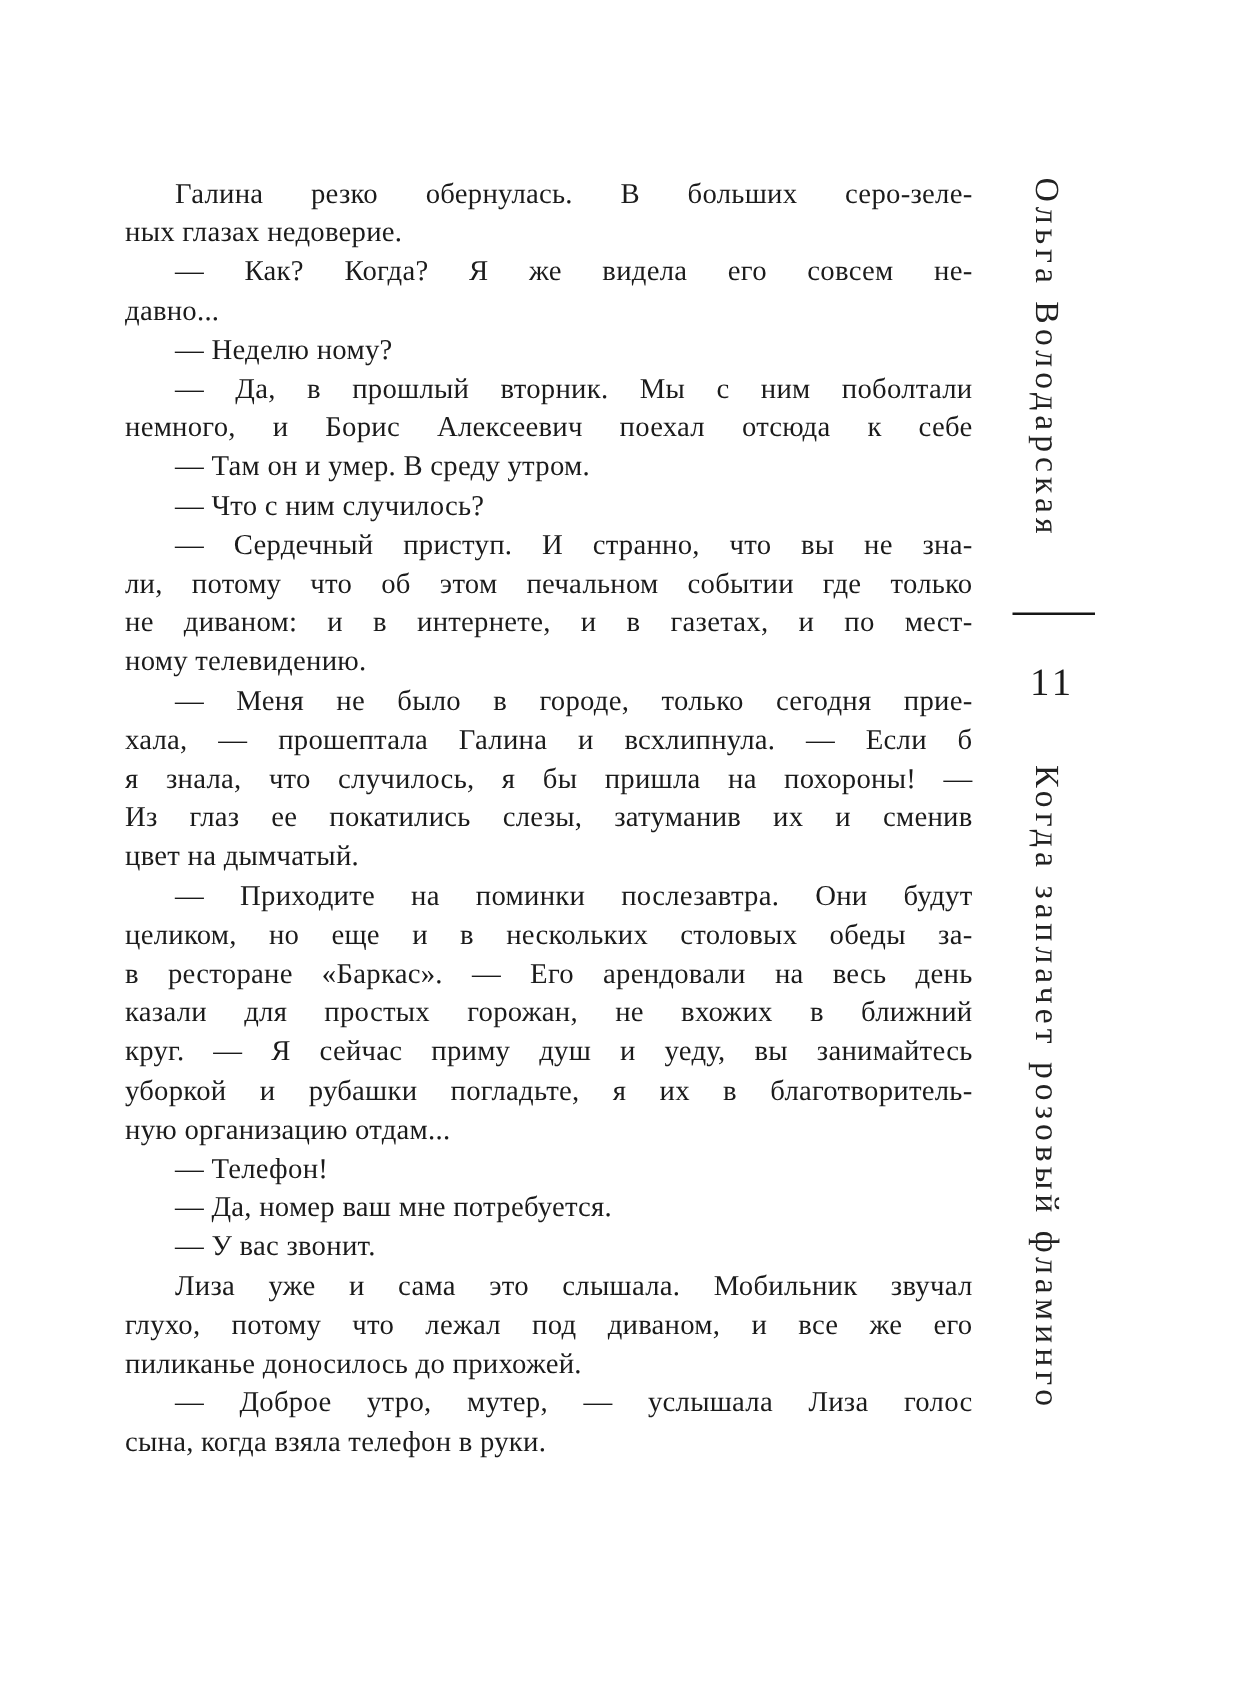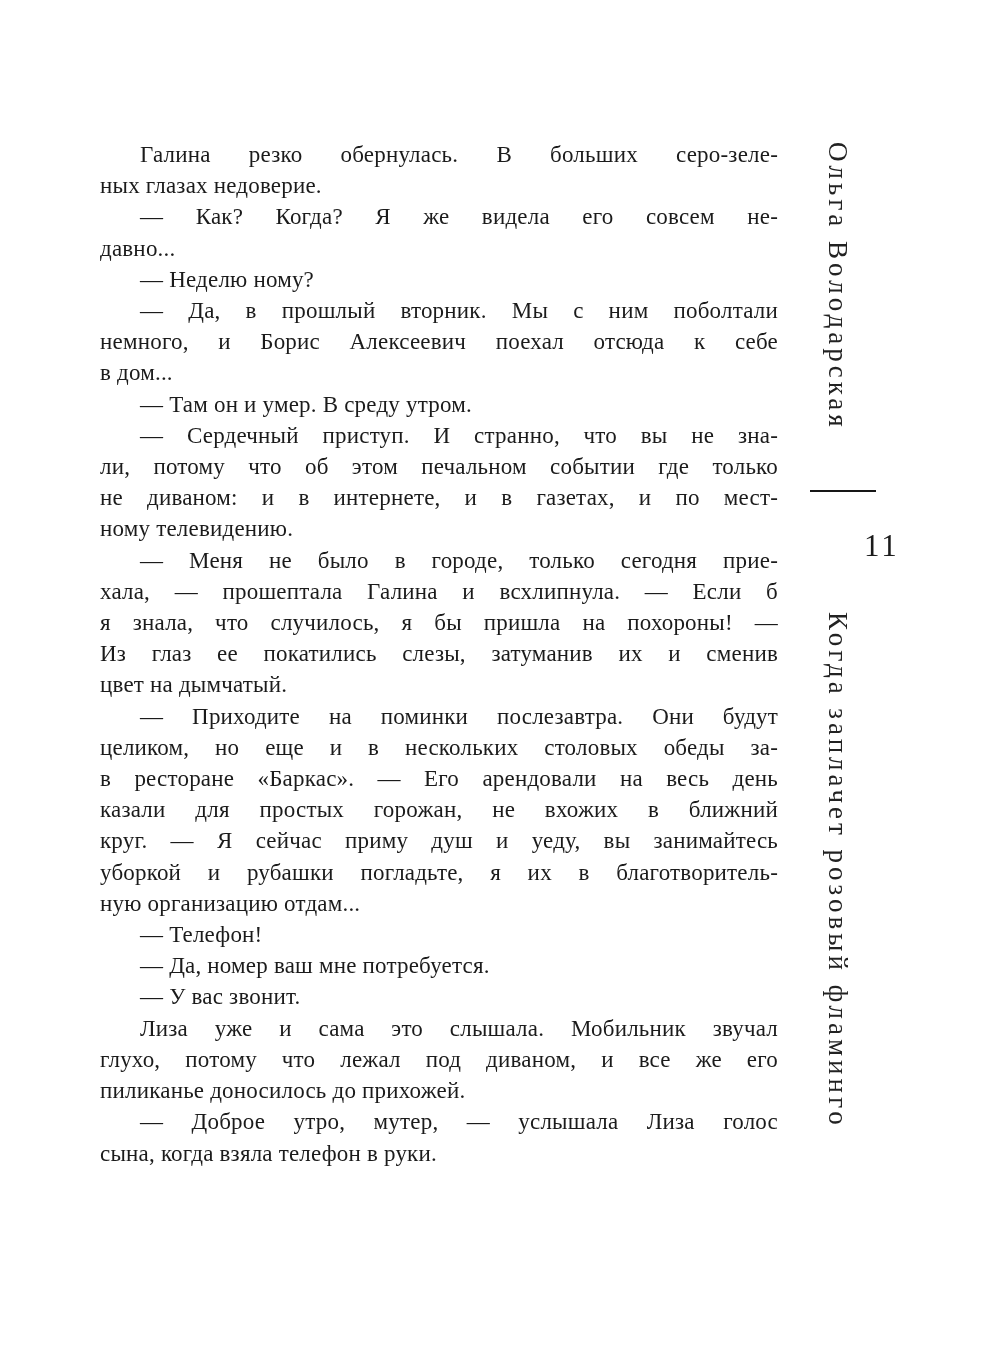--- a/index.html
+++ b/index.html
@@ -51,42 +51,42 @@
   .rule {
     position: absolute;
     left: 810px;
     top: 490px;
     width: 66px;
     height: 2px;
     background: #161616;
   }
   .page-num {
     position: absolute;
-    left: 864px;
+    left: 824px;
     top: 528px;
     font-size: 31px;
     letter-spacing: 3px;
     color: #1b1b1b;
   }
 </style>
 </head>
 <body>
 
 <div class="page">
 
   <main class="text-block">
       <div class="line first">Галина резко обернулась. В больших серо-зеле-</div>
       <div class="line last">ных глазах недоверие.</div>
       <div class="line first">— Как? Когда? Я же видела его совсем не-</div>
       <div class="line last">давно...</div>
       <div class="line first last">— Неделю ному?</div>
       <div class="line first">— Да, в прошлый вторник. Мы с ним поболтали</div>
       <div class="line">немного, и Борис Алексеевич поехал отсюда к себе</div>
-      <div class="line last">в дом...</div>
       <div class="line first last">— Там он и умер. В среду утром.</div>
+      <div class="line first last">— Что с ним случилось?</div>
       <div class="line first">— Сердечный приступ. И странно, что вы не зна-</div>
       <div class="line">ли, потому что об этом печальном событии где только</div>
       <div class="line">не диваном: и в интернете, и в газетах, и по мест-</div>
       <div class="line last">ному телевидению.</div>
       <div class="line first">— Меня не было в городе, только сегодня прие-</div>
       <div class="line">хала, — прошептала Галина и всхлипнула. — Если б</div>
       <div class="line">я знала, что случилось, я бы пришла на похороны! —</div>
       <div class="line">Из глаз ее покатились слезы, затуманив их и сменив</div>
       <div class="line last">цвет на дымчатый.</div>
       <div class="line first">— Приходите на поминки послезавтра. Они будут</div>

